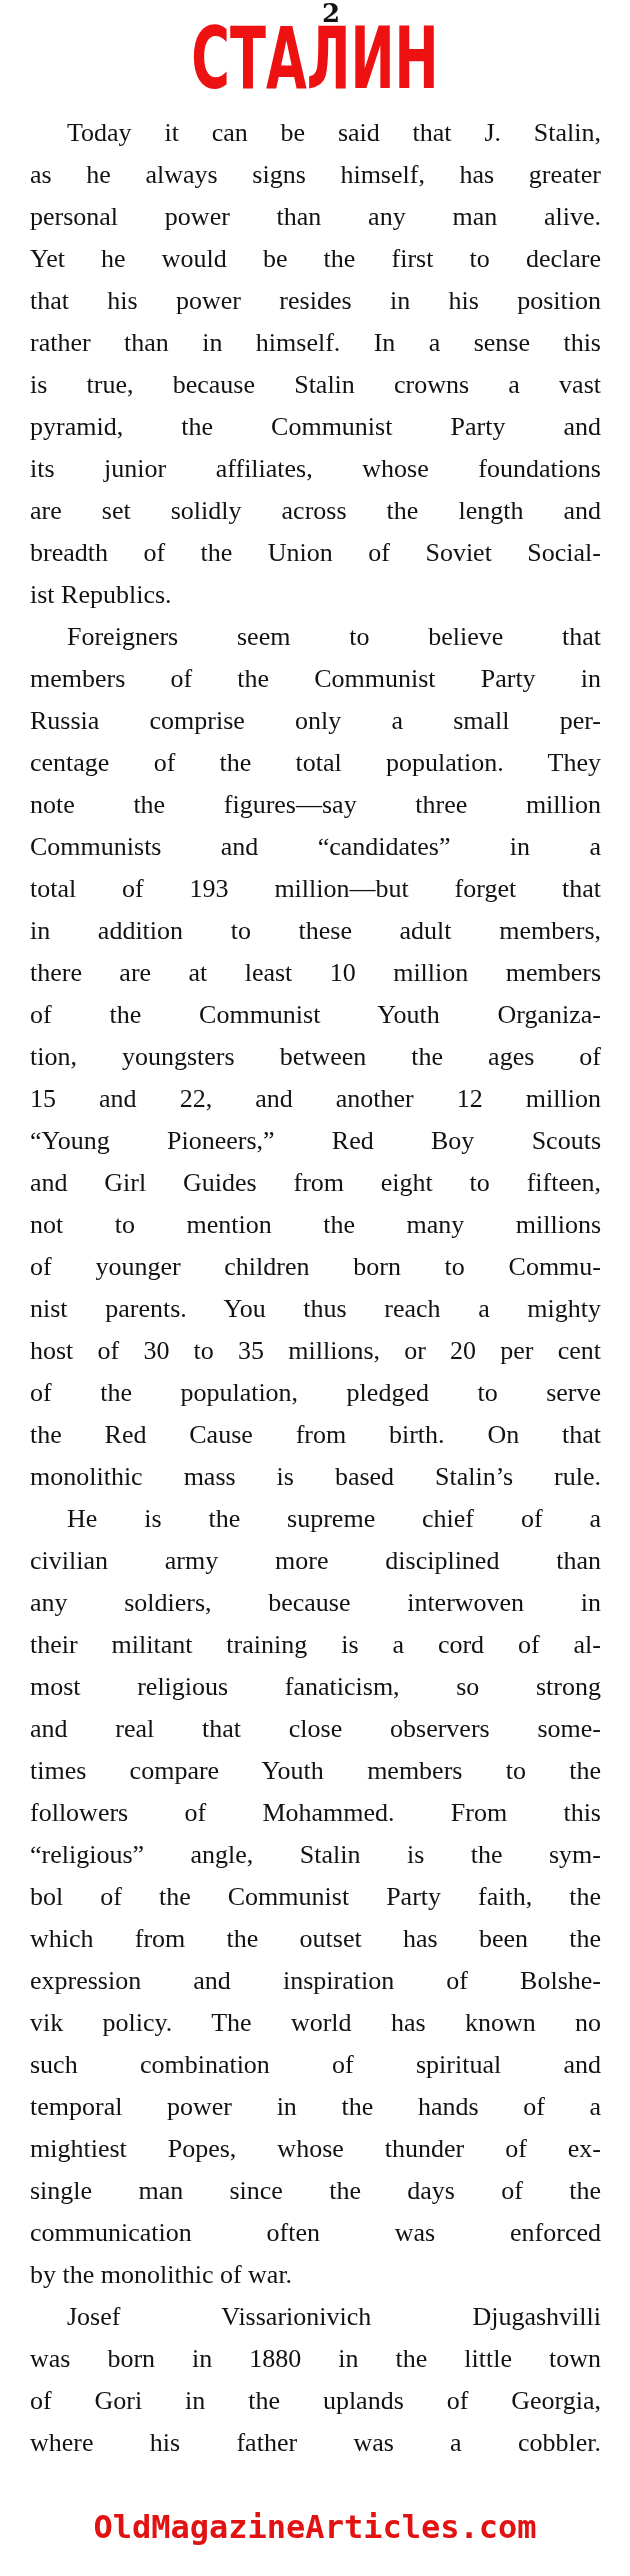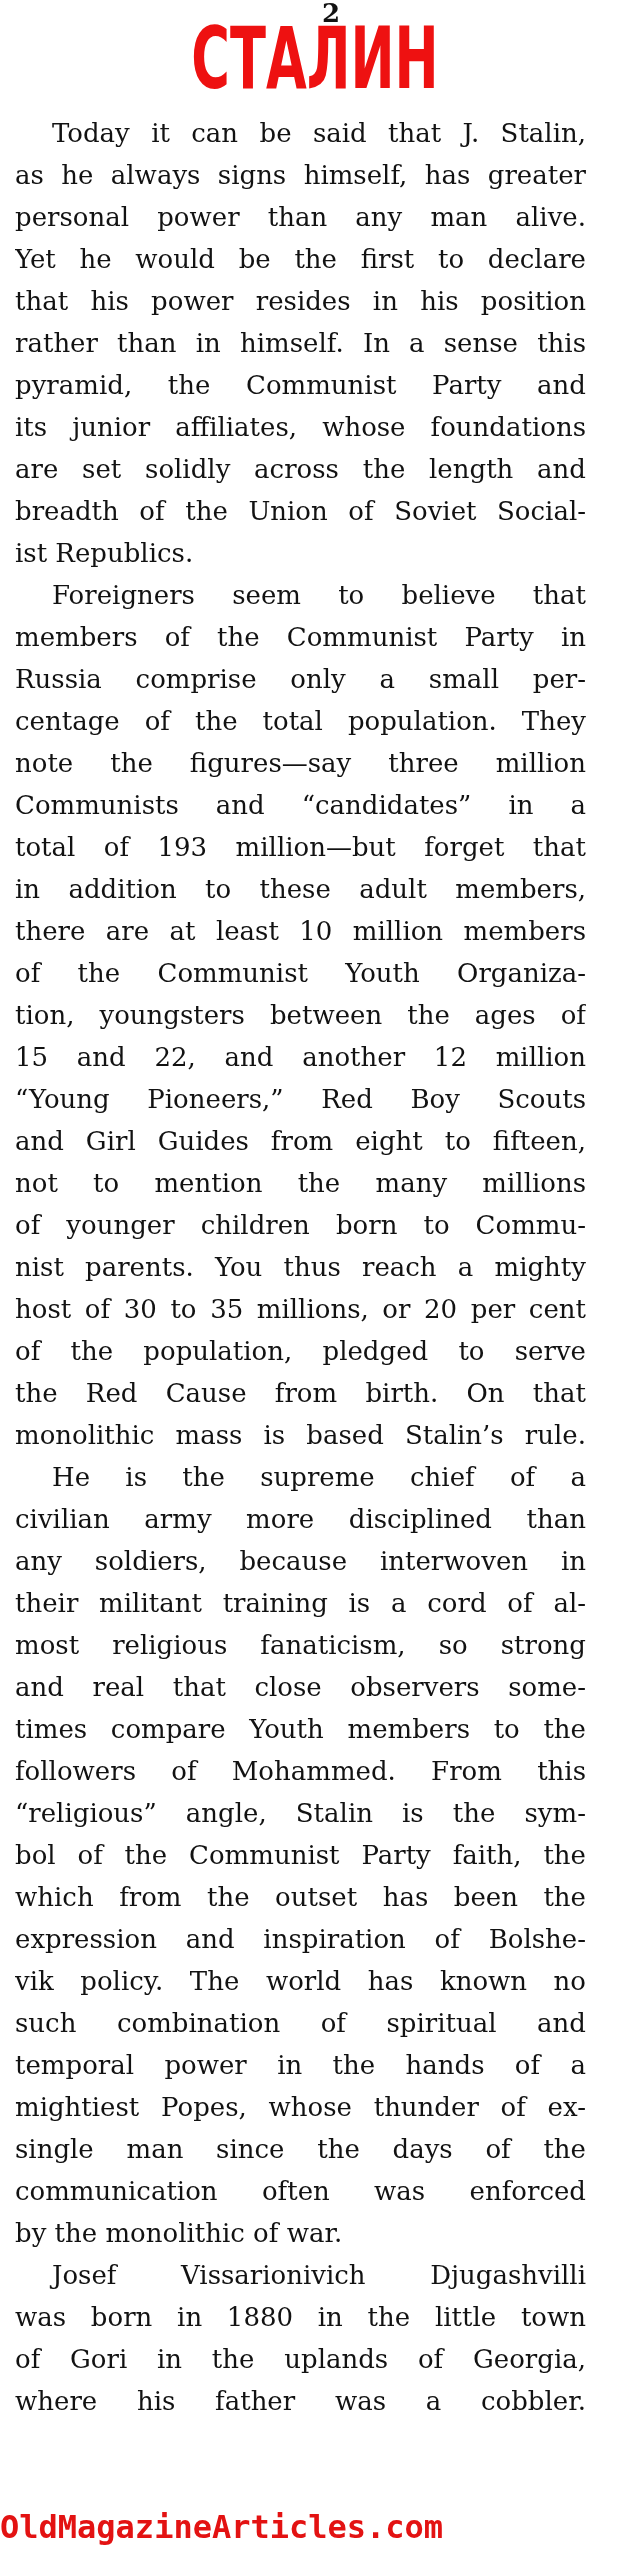--- a/index.html
+++ b/index.html
@@ -37,22 +37,23 @@
     font-weight: bold;
     font-size: 85px;
     line-height: 86px;
     letter-spacing: 0px;
     transform: scaleX(0.62);
     transform-origin: 50% 0;
   }
   .article-body {
     position: absolute;
     top: 112px;
-    left: 15px;
+    left: 30px;
     width: 571px;
+    font-family: Liberation Serif, serif;
   }
   .line {
     height: 42px;
     line-height: 42px;
     font-size: 26px;
     text-align: justify;
     text-align-last: justify;
     overflow: hidden;
   }
   .line.indent {
@@ -60,40 +61,42 @@
   }
   .line.noj {
     text-align: center;
     text-align-last: left;
   }
   .footer {
     position: absolute;
     top: 2510px;
     left: 0;
     width: 100%;
+    text-align: center;
     font-family: "DejaVu Sans Mono", monospace;
     font-weight: bold;
     font-size: 32px;
     line-height: 35px;
   }
 </style>
 </head>
 <body style="color: rgb(18, 18, 18);">
 
 <div class="page-number">2</div>
 
 <h1 class="title" style="color: rgb(238, 17, 17);">СТАЛИН</h1>
 
 <div class="article-body" id="article-body">
     <div class="line indent">Today it can be said that J. Stalin,</div>
     <div class="line">as he always signs himself, has greater</div>
     <div class="line">personal power than any man alive.</div>
     <div class="line">Yet he would be the first to declare</div>
     <div class="line">that his power resides in his position</div>
     <div class="line">rather than in himself. In a sense this</div>
+    <div class="line">is true, because Stalin crowns a vast</div>
     <div class="line">pyramid, the Communist Party and</div>
     <div class="line">its junior affiliates, whose foundations</div>
     <div class="line">are set solidly across the length and</div>
     <div class="line">breadth of the Union of Soviet Social-</div>
     <div class="line noj">ist Republics.</div>
     <div class="line indent">Foreigners seem to believe that</div>
     <div class="line">members of the Communist Party in</div>
     <div class="line">Russia comprise only a small per-</div>
     <div class="line">centage of the total population. They</div>
     <div class="line">note the figures—say three million</div>

